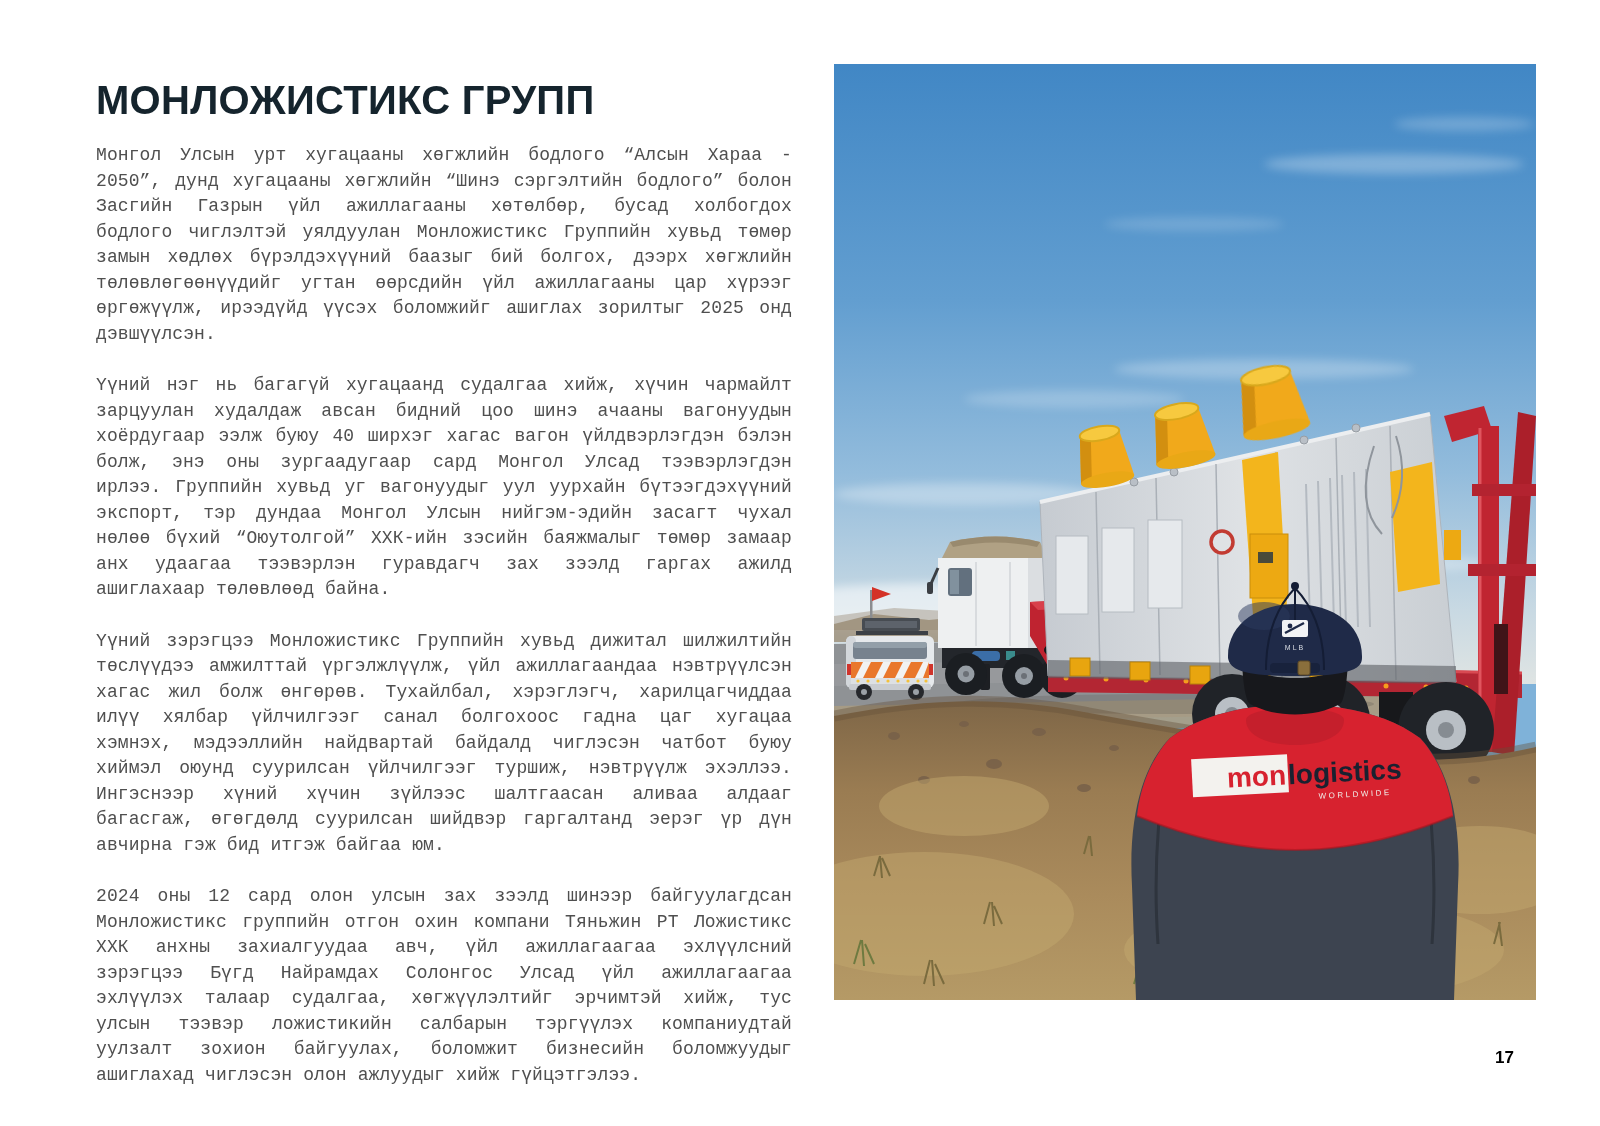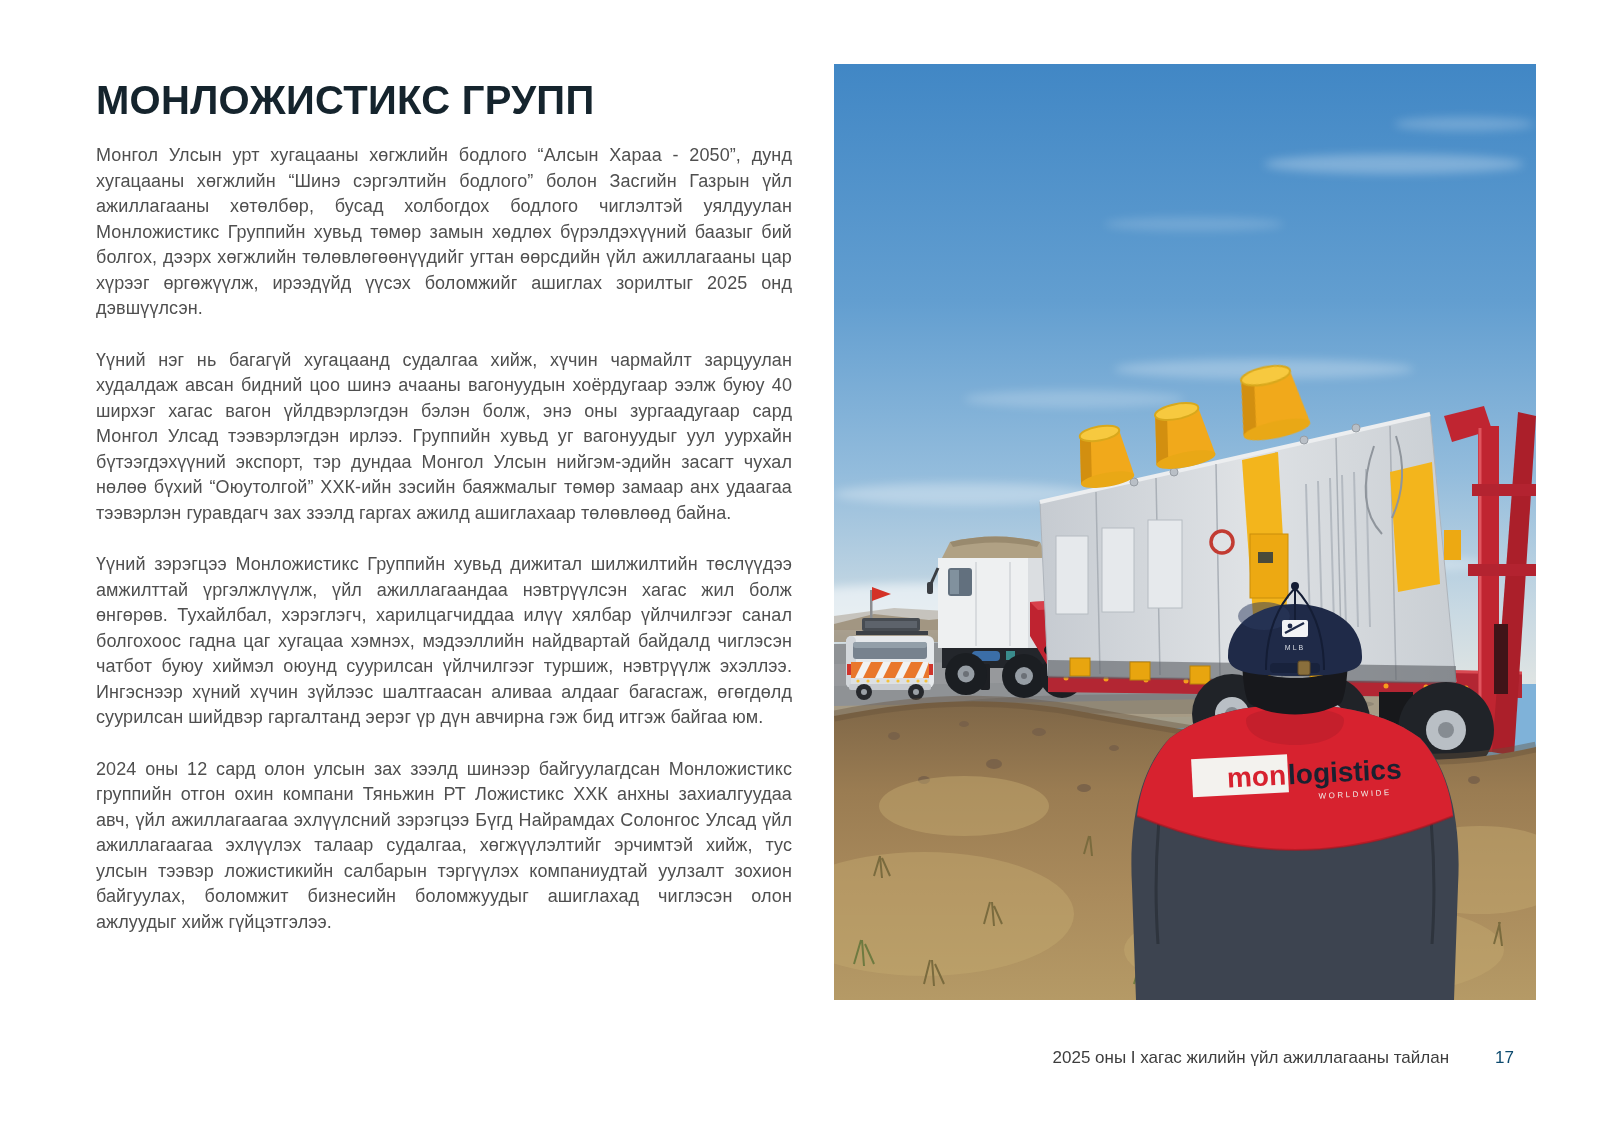--- a/index.html
+++ b/index.html
@@ -8,32 +8,32 @@
     font-family:"Liberation Sans", sans-serif;
   }
   .page{position:absolute;inset:0;}
   .text-col{position:absolute;left:96px;top:62px;width:696px;}
   .text-col h1{
     margin:17px 0 22px 0;font-size:40px;line-height:1.05;font-weight:700;
     color:#15242d;letter-spacing:0.3px;
   }
   .text-col p{
     margin:0 0 26px 0;font-size:18px;line-height:25.5px;color:#4f4f4f;
-    text-align:justify;letter-spacing:0.1px;
+    text-align:justify;letter-spacing:0.1px;font-family:Liberation Mono, monospace;
   }
   .photo{
     position:absolute;left:834px;top:64px;width:702px;height:936px;margin:0;
     overflow:hidden;background:#7fb2d9;
   }
   .photo svg{display:block;width:100%;height:100%;}
   .footer{
     position:absolute;top:1048px;right:86px;display:flex;align-items:baseline;gap:46px;
     font-size:17px;color:#3d3d3d;
   }
-  .footer .pnum{color:#0c4a6e;}
+  .footer .pnum{color:#000000;font-weight:bold;}
 </style>
 </head>
 <body>
 
 <div class="page">
 
   <div class="text-col">
     <h1>МОНЛОЖИСТИКС ГРУПП</h1>
     <p>Монгол Улсын урт хугацааны хөгжлийн бодлого “Алсын Хараа - 2050”, дунд хугацааны хөгжлийн “Шинэ сэргэлтийн бодлого” болон Засгийн Газрын үйл ажиллагааны хөтөлбөр, бусад холбогдох бодлого чиглэлтэй уялдуулан Монложистикс Группийн хувьд төмөр замын хөдлөх бүрэлдэхүүний баазыг бий болгох, дээрх хөгжлийн төлөвлөгөөнүүдийг угтан өөрсдийн үйл ажиллагааны цар хүрээг өргөжүүлж, ирээдүйд үүсэх боломжийг ашиглах зорилтыг 2025 онд дэвшүүлсэн.</p>
     <p>Үүний нэг нь багагүй хугацаанд судалгаа хийж, хүчин чармайлт зарцуулан худалдаж авсан бидний цоо шинэ ачааны вагонуудын хоёрдугаар ээлж буюу 40 ширхэг хагас вагон үйлдвэрлэгдэн бэлэн болж, энэ оны зургаадугаар сард Монгол Улсад тээвэрлэгдэн ирлээ. Группийн хувьд уг вагонуудыг уул уурхайн бүтээгдэхүүний экспорт, тэр дундаа Монгол Улсын нийгэм-эдийн засагт чухал нөлөө бүхий “Оюутолгой” ХХК-ийн зэсийн баяжмалыг төмөр замаар анх удаагаа тээвэрлэн гуравдагч зах зээлд гаргах ажилд ашиглахаар төлөвлөөд байна.</p>
@@ -344,17 +344,16 @@
             <text x="461" y="586" text-anchor="middle" font-family="Liberation Sans, sans-serif" font-size="7" letter-spacing="2" fill="#d8dce3">MLB</text>
           </g>
           <rect x="436" y="599" width="50" height="10" rx="4" fill="#18223c"></rect>
           <rect x="464" y="597" width="12" height="14" rx="2" fill="#8a6f3c" stroke="#5e4a26"></rect>
         </g>
       </g>
     </svg>
   </figure>
 
   <footer class="footer">
-    <span>2025 оны I хагас жилийн үйл ажиллагааны тайлан</span>
     <span class="pnum">17</span>
   </footer>
 
 </div>
 
 </body></html>

